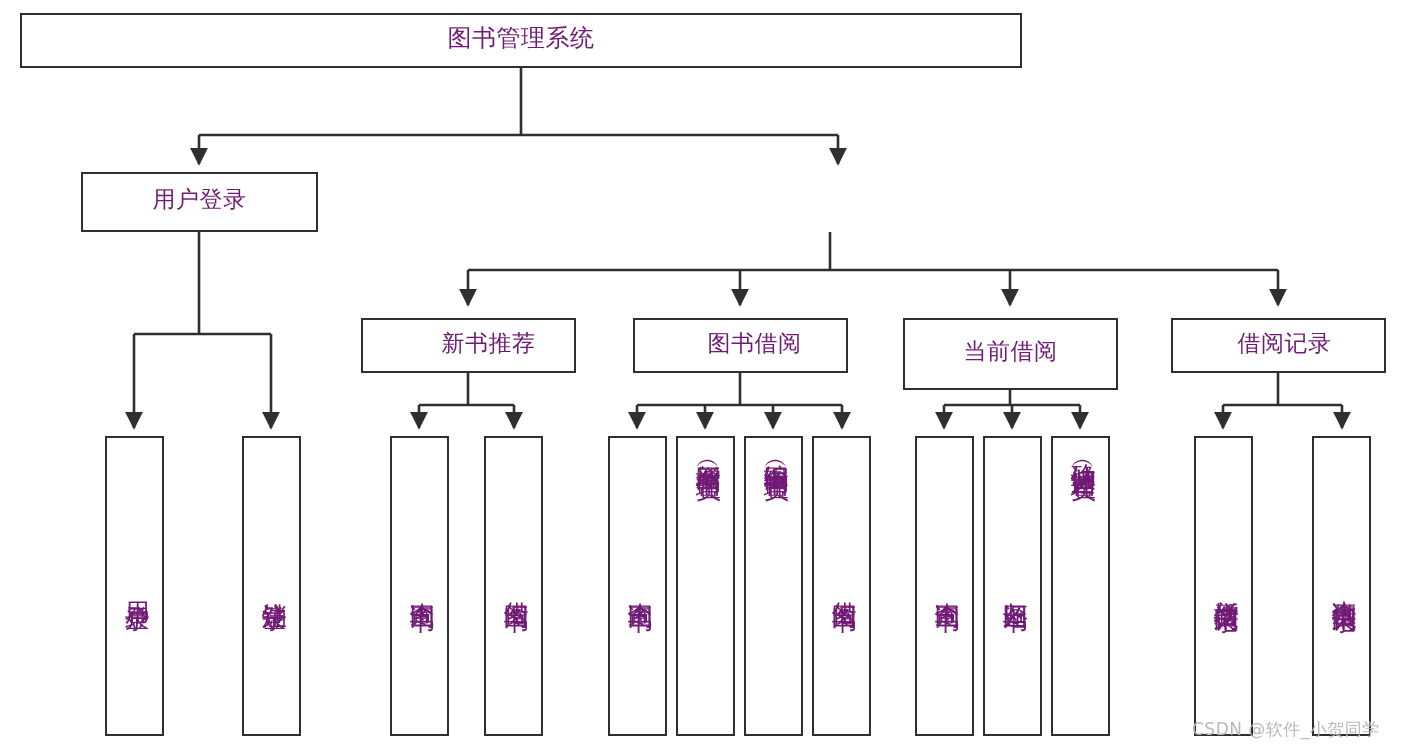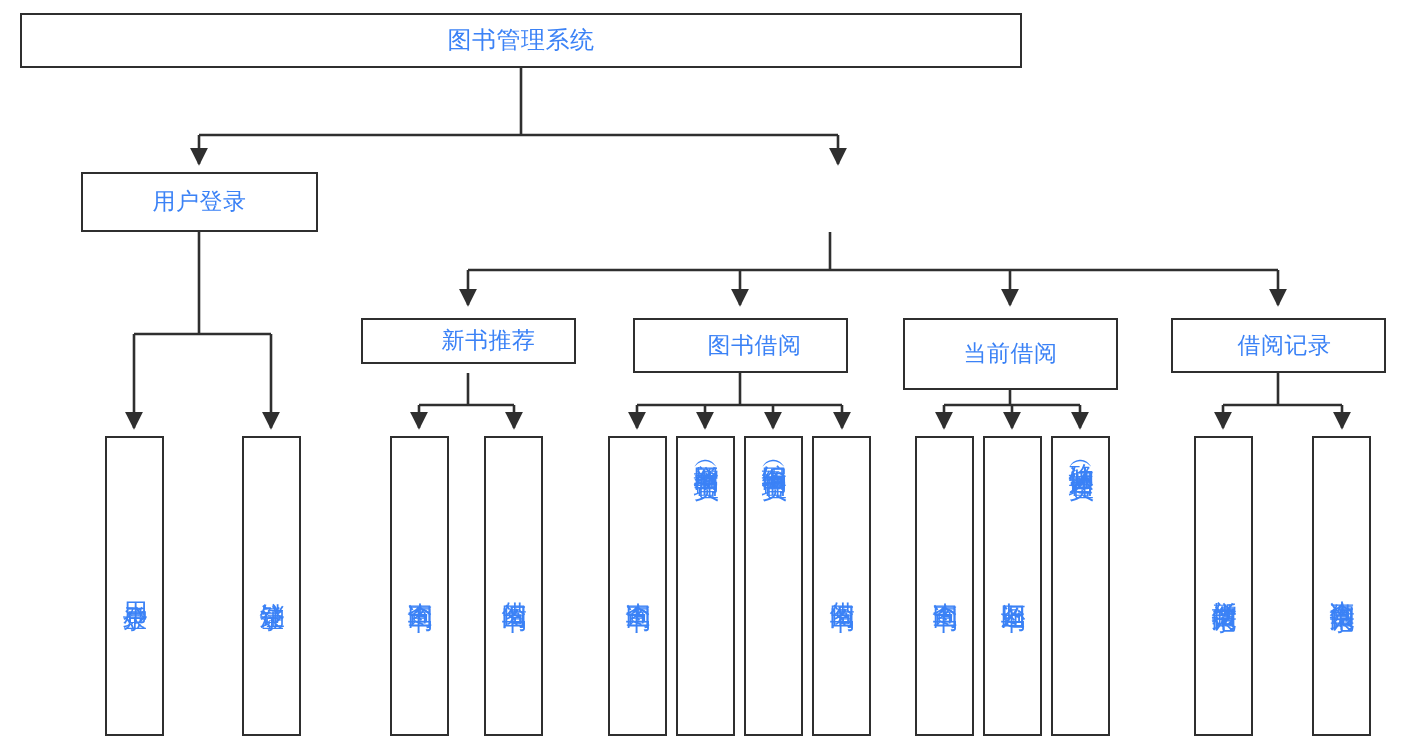--- a/index.html
+++ b/index.html
@@ -26,21 +26,22 @@
     pointer-events: none;
   }
   .node {
     position: absolute;
     box-sizing: border-box;
     border: 2.5px solid #2f2f2f;
     background: #ffffff;
     display: flex;
     align-items: center;
     justify-content: center;
-    color: #3b82f6;
+    color: #701a75;
+    font-family: Liberation Mono, monospace;
   }
   .node .label {
     display: block;
     text-align: center;
     white-space: pre;
   }
   
   .node.horiz .label {
     font-size: 23px;
     line-height: 1.1;
@@ -131,21 +132,21 @@
   </svg>
 
   <div class="node horiz root" style="left:20px; top:13px; width:1002px; height:55px;">
     <span class="label">图书管理系统</span>
   </div>
 
   <div class="node horiz" style="left:81px; top:172px; width:237px; height:60px;">
     <span class="label">用户登录</span>
   </div>
 
-  <div class="node horiz" style="left:361px; top:318px; width:215px; height:46px;padding-left:40px;">
+  <div class="node horiz" style="left:361px; top:318px; width:215px; height:55px;padding-left:40px;">
     <span class="label">新书推荐</span>
   </div>
   <div class="node horiz" style="left:633px; top:318px; width:215px; height:55px;padding-left:28px;">
     <span class="label">图书借阅</span>
   </div>
   <div class="node horiz" style="left:903px; top:318px; width:215px; height:72px;">
     <span class="label">当前借阅</span>
   </div>
   <div class="node horiz" style="left:1171px; top:318px; width:215px; height:55px;padding-left:12px;">
     <span class="label">借阅记录</span>
@@ -188,14 +189,15 @@
     <span class="label">确认归还（管理员）</span>
   </div>
 
   <div class="node vert centered" style="left:1194px; top:436px; width:59px; height:300px;">
     <span class="label">新增借阅记录</span>
   </div>
   <div class="node vert centered" style="left:1312px; top:436px; width:59px; height:300px;">
     <span class="label">查询借阅记录</span>
   </div>
 
+  <div class="watermark" style="left:1192px; top:718px;">CSDN @软件_小贺同学</div>
 
 </div>
 
 </body></html>

